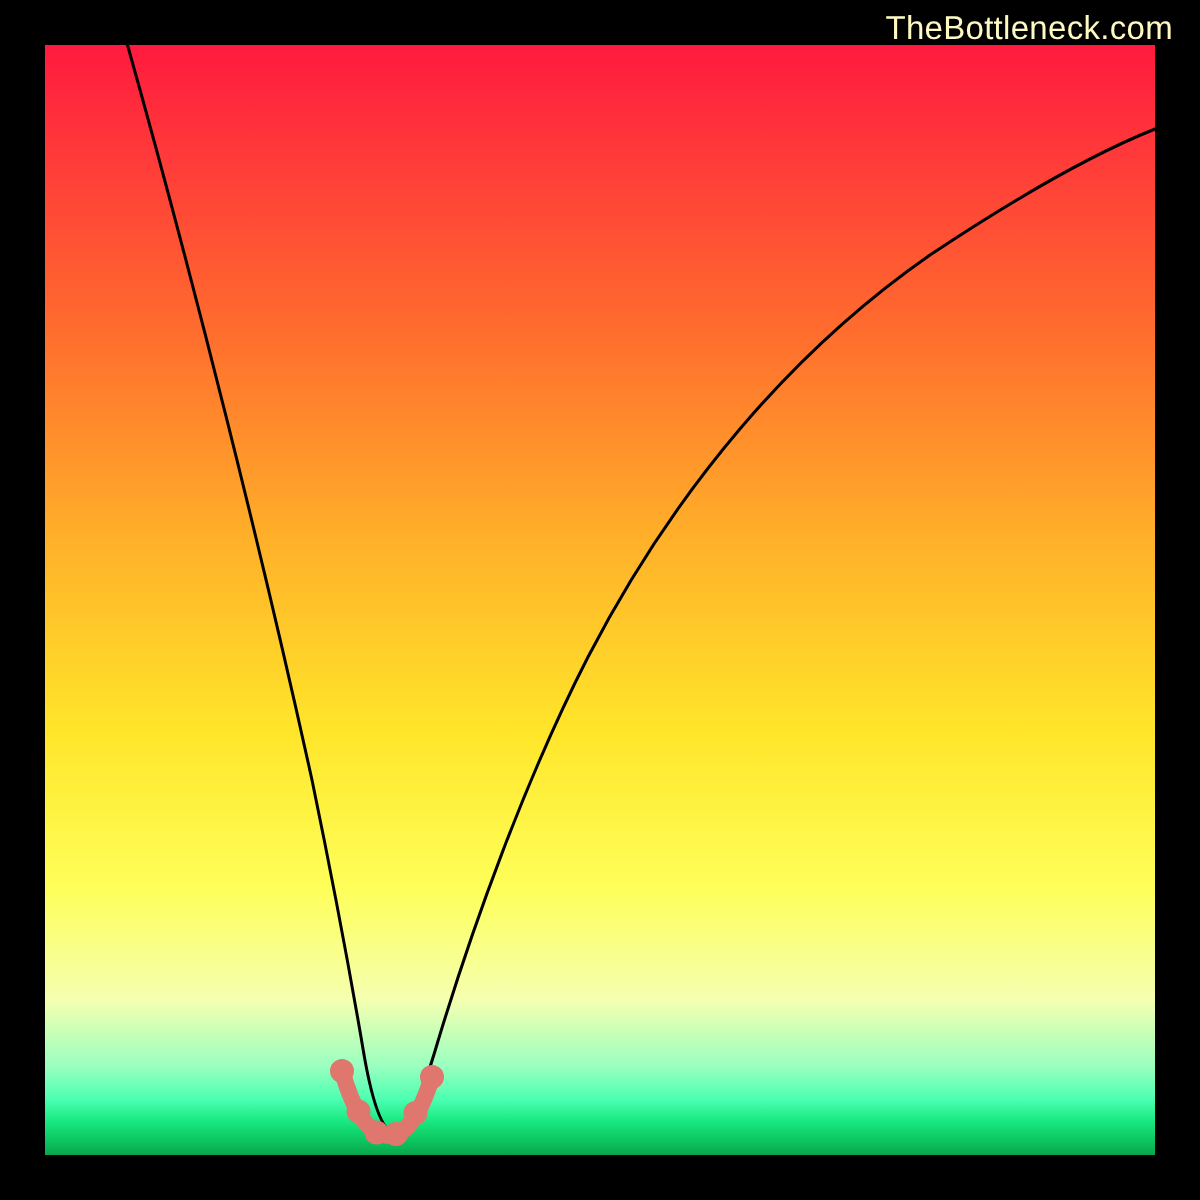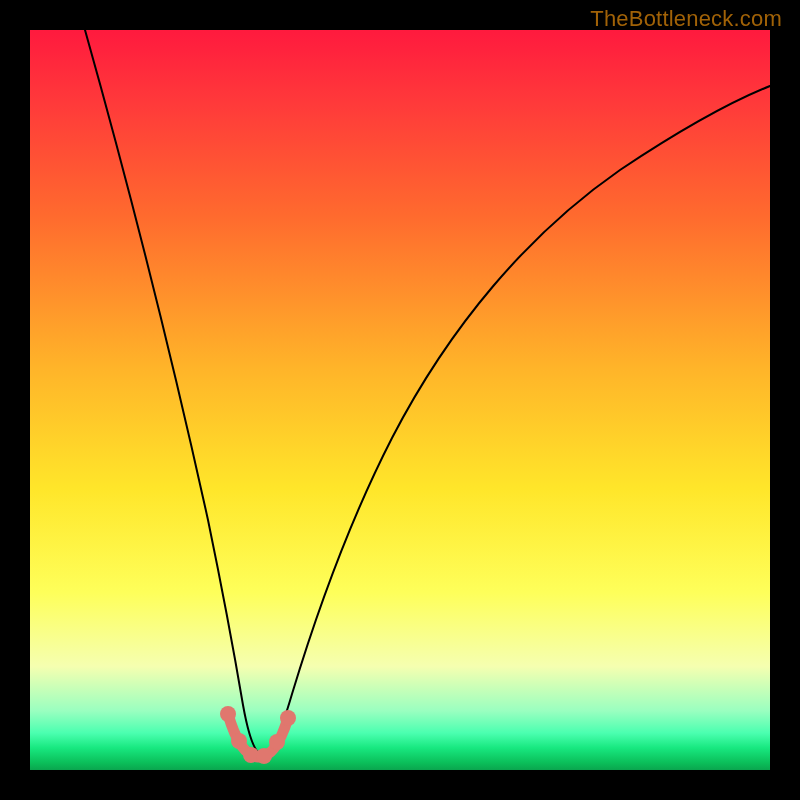--- a/index.html
+++ b/index.html
@@ -39,21 +39,21 @@
       #18e880 97%,
       #0bbf5a 99%,
       #0aa54e 100%
     );
   }
   
   .attrib {
     position: absolute;
     top: 6px;
     right: 18px;
-    color: #a16207;
+    color: #fef9c3;
     font-size: 22px;
     font-weight: 400;
     letter-spacing: 0.2px;
     user-select: none;
   }
   
   svg.curves {
     position: absolute;
     left: 0;
     top: 0;

